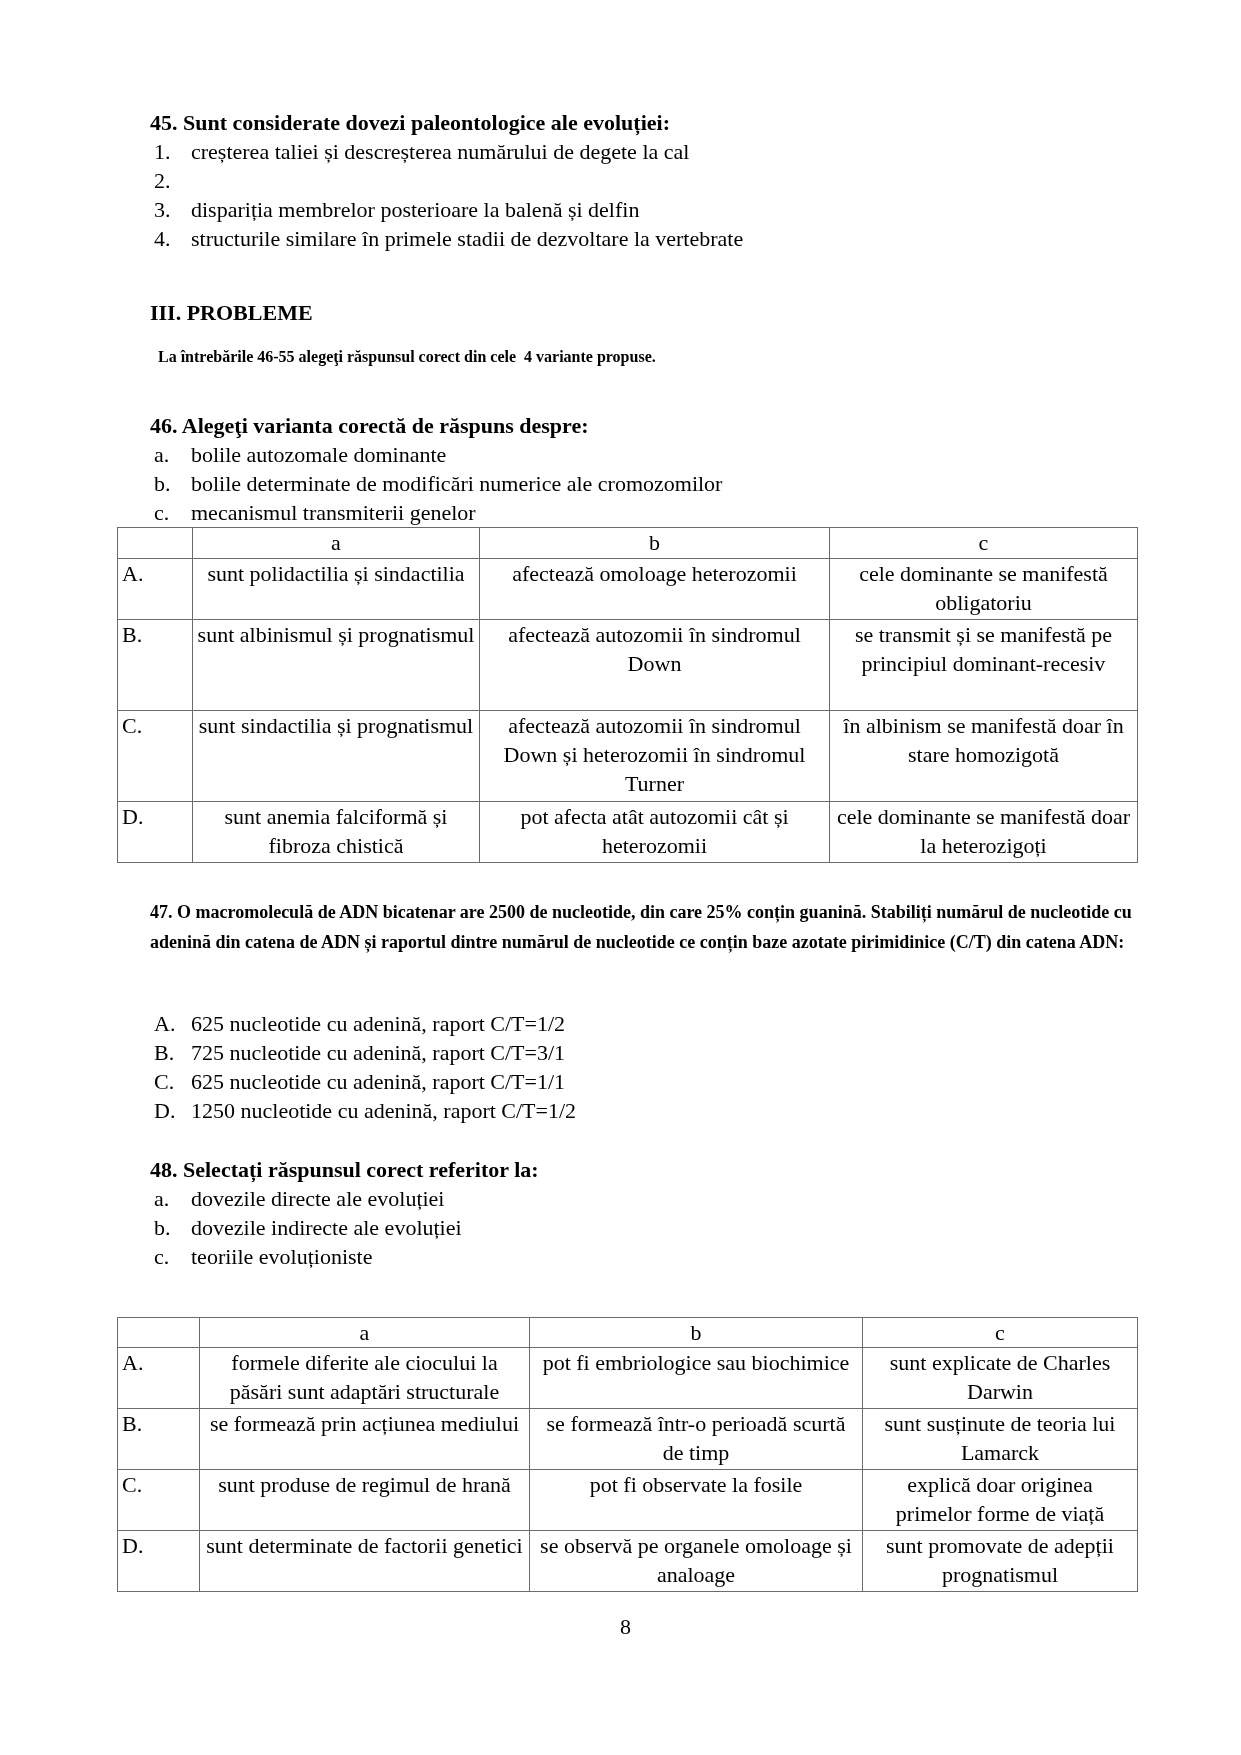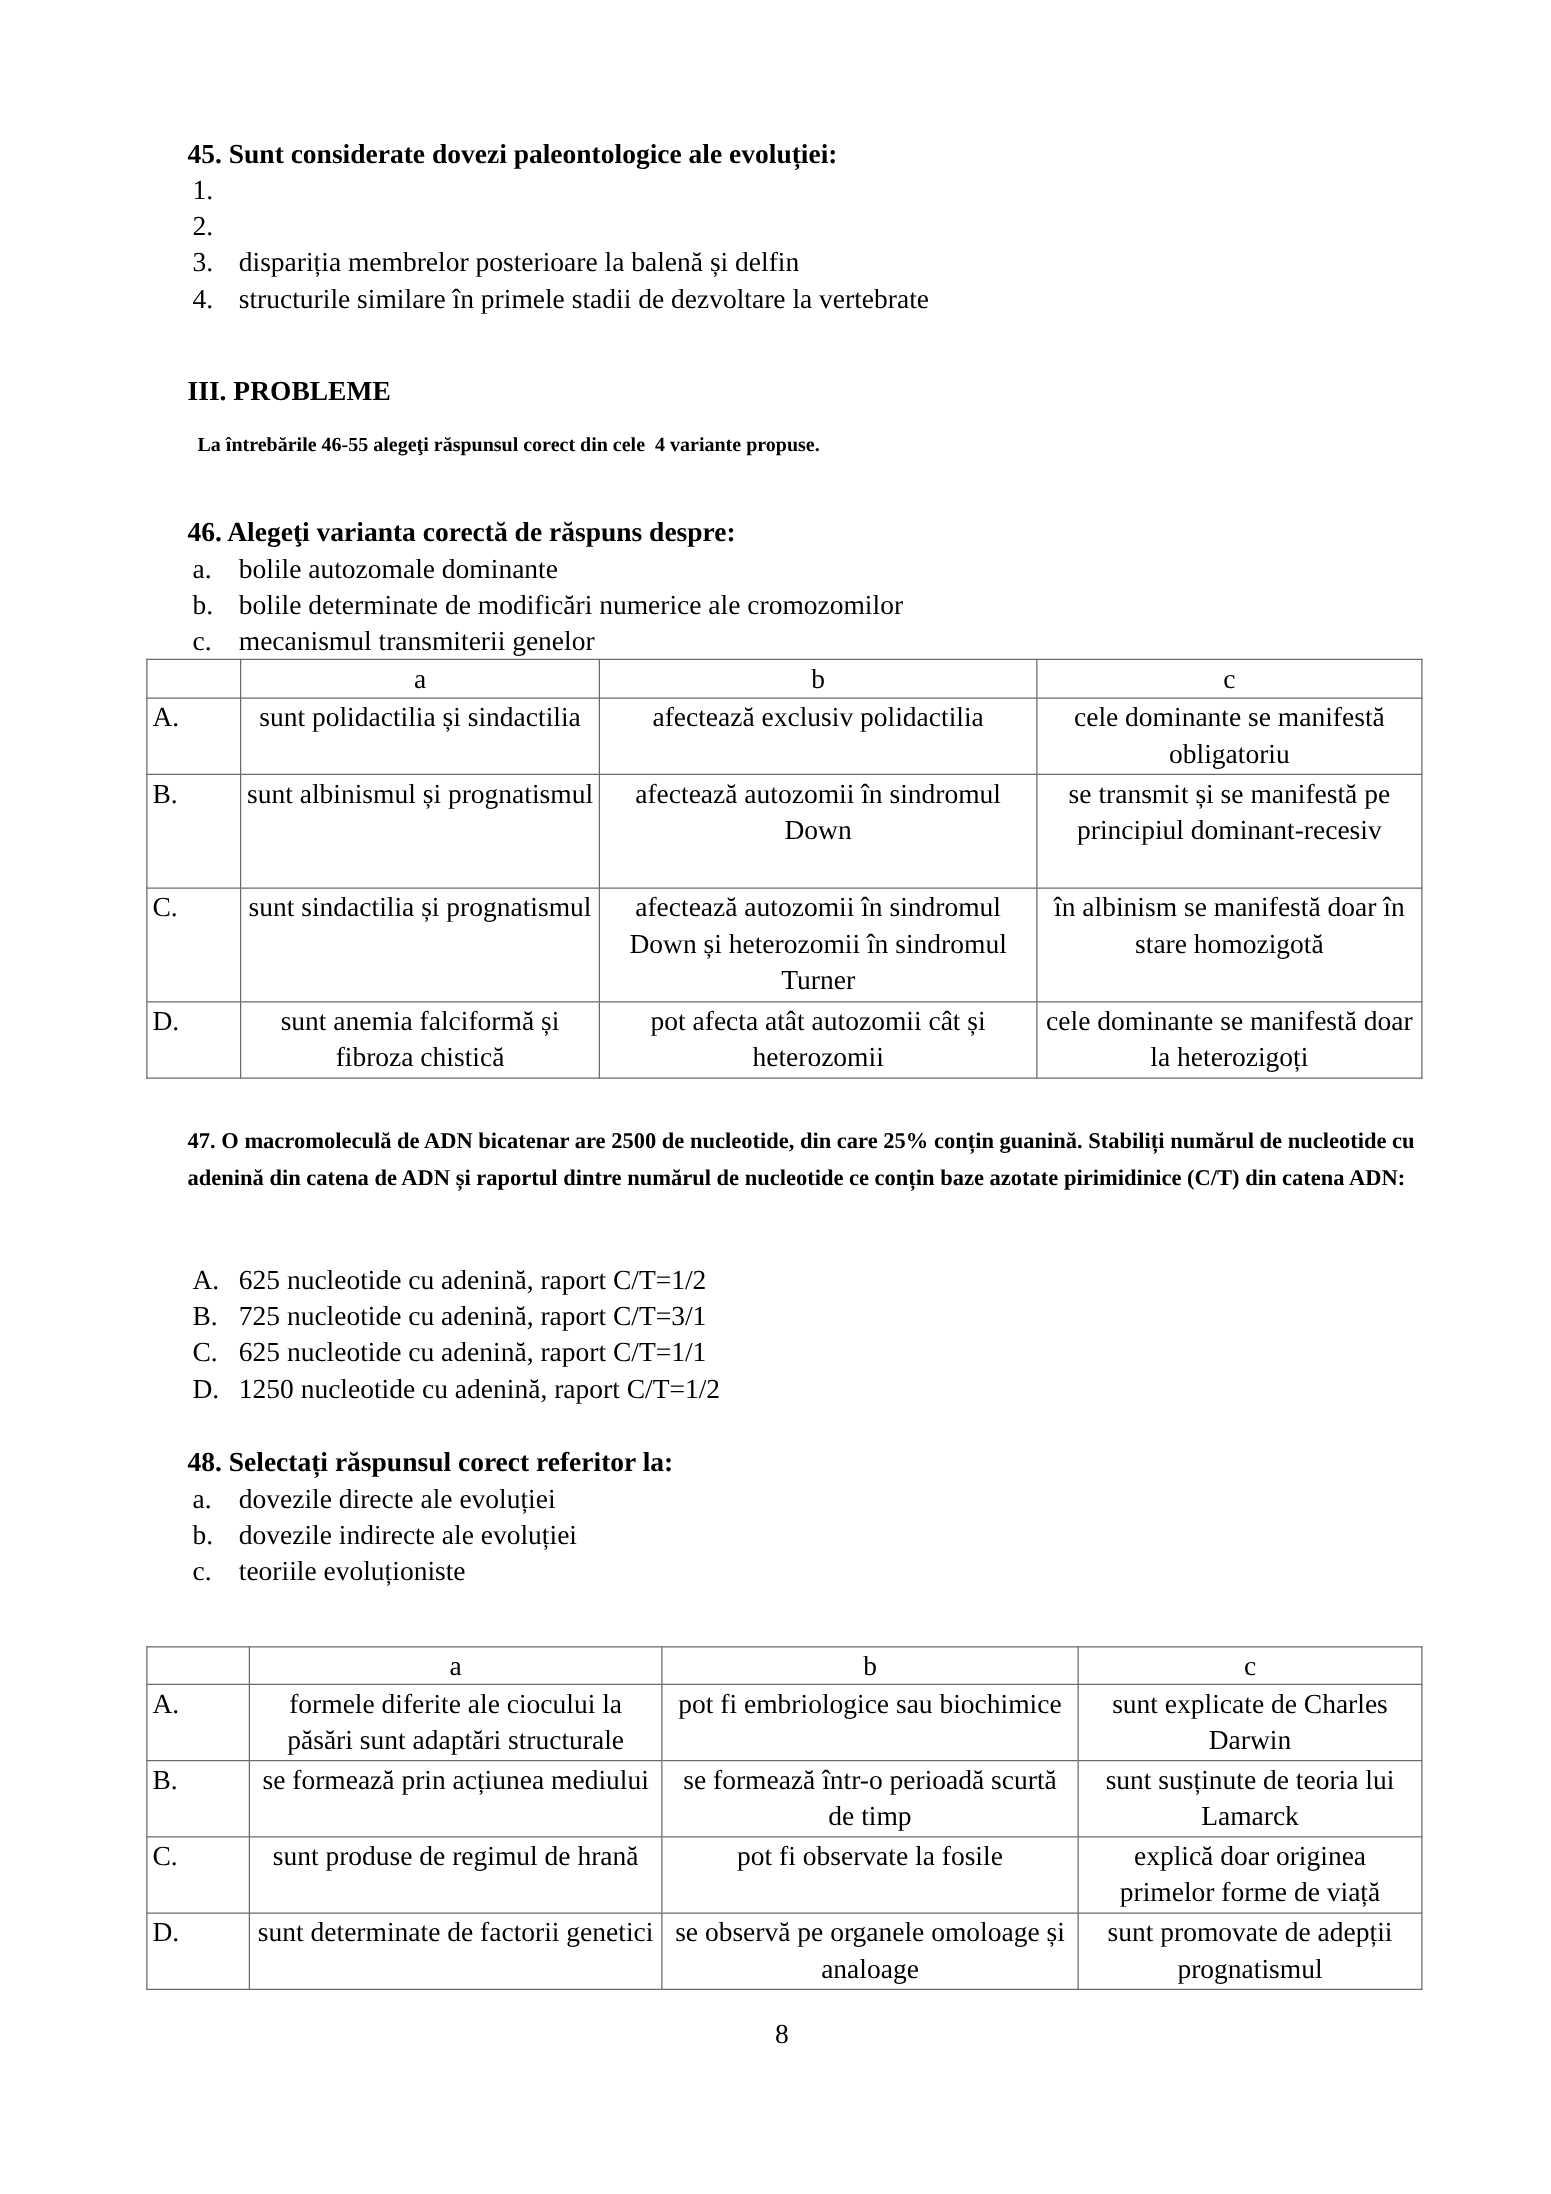--- a/index.html
+++ b/index.html
@@ -27,20 +27,21 @@
     .q47 { font-weight: bold; font-size: 18px; line-height: 30px; width: 1000px; }
     .pageno { font-size: 22px; }
   </style>
 </head>
 <body>
 
 <div class="abs q-title" style="left:150px; top:108px;">45. Sunt considerate dovezi paleontologice ale evoluției:</div>
 <ul class="list abs" style="left:154px; top:137px; width:900px;">
   <li>
       <span class="mk">1.</span>
+      <span>creșterea taliei și descreșterea numărului de degete la cal</span>
     </li>
   <li>
       <span class="mk">2.</span>
     </li>
   <li>
       <span class="mk">3.</span>
       <span>dispariția membrelor posterioare la balenă și delfin</span>
     </li>
   <li>
       <span class="mk">4.</span>
@@ -77,21 +78,21 @@
   <tbody>
       <tr style="height:31px;">
     <td></td>
     <td>a</td>
     <td>b</td>
     <td>c</td>
   </tr>
   <tr style="height:61px;">
     <td class="rowlbl">A.</td>
     <td>sunt polidactilia și sindactilia</td>
-    <td>afectează exclusiv polidactilia</td>
+    <td>afectează omoloage heterozomii</td>
     <td>cele dominante se manifestă obligatoriu</td>
   </tr>
   <tr style="height:91px;">
     <td class="rowlbl">B.</td>
     <td>sunt albinismul și prognatismul</td>
     <td>afectează autozomii în sindromul Down</td>
     <td>se transmit  și se manifestă pe principiul dominant-recesiv</td>
   </tr>
   <tr style="height:91px;">
     <td class="rowlbl">C.</td>

